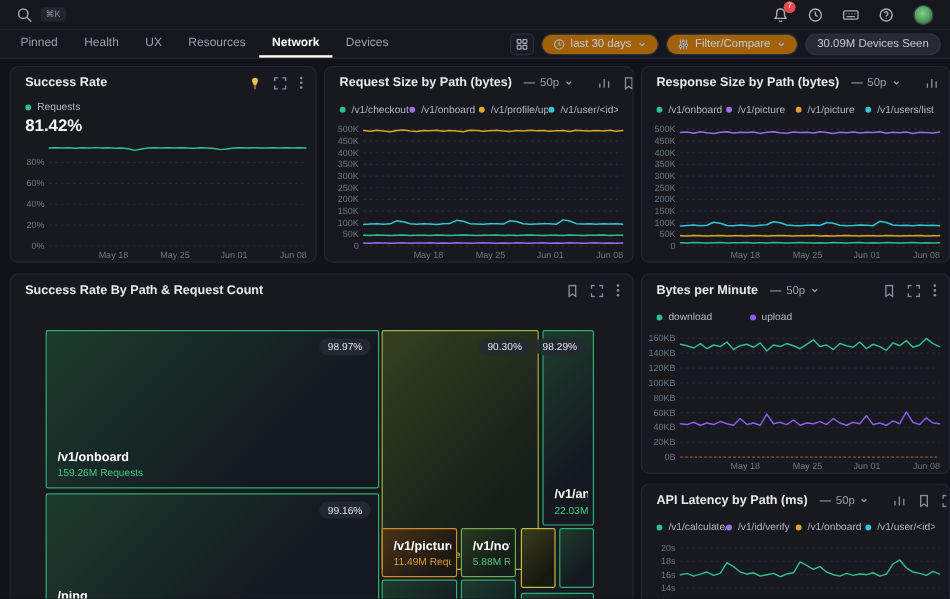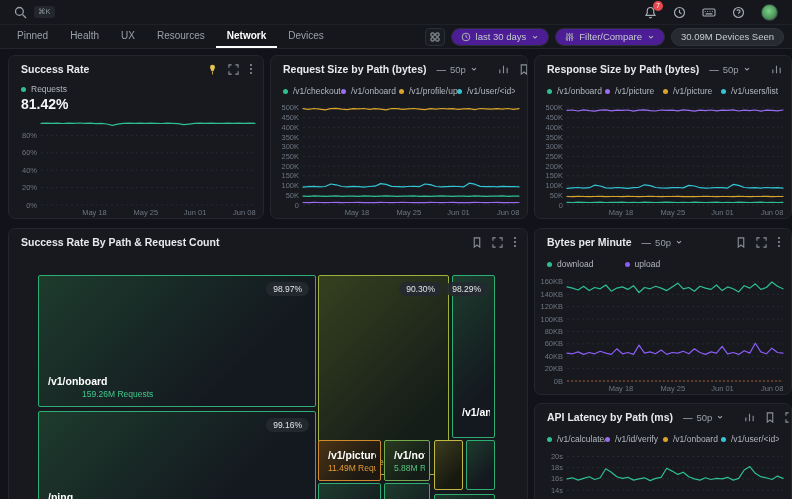--- a/index.html
+++ b/index.html
@@ -23,21 +23,21 @@
   .tabbar{height:24px;display:flex;align-items:stretch;justify-content:space-between;
           background:#15171c;border-bottom:1px solid #23262c;padding:0 8px 0 6px;}
   .tabs{display:flex;align-items:stretch;}
   .tab{display:flex;align-items:center;padding:0 11px;font-size:10px;color:#9aa0a8;
        cursor:pointer;border-bottom:2px solid transparent;}
   .tab.active{color:#ffffff;font-weight:700;border-bottom-color:#ffffff;}
   .bar-controls{display:flex;align-items:center;gap:6px;}
   .sq-btn{width:20px;height:18px;border:1px solid #2b2f36;border-radius:4px;background:#191c21;
           display:flex;align-items:center;justify-content:center;cursor:pointer;padding:0;}
   .pill{display:flex;align-items:center;gap:5px;height:18px;padding:0 9px;border-radius:10px;
-        background:#4c1d95;border:1px solid #2b2f36;color:#c6cbd1;font-size:9.5px;cursor:pointer;}
+        background:#a16207;border:1px solid #2b2f36;color:#c6cbd1;font-size:9.5px;cursor:pointer;}
   .pill.solid{background:#272b31;border-color:#30343b;}
   
   .card{position:absolute;background:#17191f;border:1px solid #23262d;border-radius:7px;
         display:flex;flex-direction:column;overflow:hidden;}
   #card-success{left:8px;top:55px;width:256px;height:164px;}
   #card-request{left:270px;top:55px;width:258px;height:164px;}
   #card-response{left:534px;top:55px;width:258px;height:164px;}
   #card-treemap{left:8px;top:228px;width:520px;height:300px;}
   #card-bytes{left:534px;top:228px;width:258px;height:167px;}
   #card-latency{left:534px;top:403px;width:258px;height:130px;}
@@ -60,21 +60,21 @@
   .treemap{position:absolute;left:29px;top:46px;width:457px;height:254px;}
   .tile{position:absolute;border-radius:2px;cursor:pointer;}
   .tone-green{border:1px solid #2fae74;background:linear-gradient(135deg,#1d3b2d 0%,#14191f 72%);}
   .tone-olive{border:1px solid #9db23c;background:linear-gradient(135deg,#36401f 0%,#151d19 75%);}
   .tone-orange{border:1px solid #cf8a2d;background:linear-gradient(135deg,#4a3315 0%,#1c1913 75%);}
   .tone-moss{border:1px solid #74a94e;background:linear-gradient(135deg,#283a20 0%,#141c17 75%);}
   .tone-amber{border:1px solid #c3b844;background:linear-gradient(135deg,#3c3c1e 0%,#17190f 75%);}
   .tile .label{position:absolute;left:9px;bottom:7px;right:4px;overflow:hidden;}
   .tile .name{font-size:10.5px;font-weight:700;color:#ffffff;white-space:nowrap;overflow:hidden;}
   .tile .sub{font-size:8.5px;margin-top:2px;white-space:nowrap;overflow:hidden;}
-  .tone-green .sub{color:#41c98e;margin-left:34px;}
+  .tone-green .sub{color:#41c98e;}
   .tone-olive .sub{color:#bccf4e;}
   .tone-orange .sub{color:#e09a36;}
   .tone-moss .sub{color:#55c47e;}
   .tile .rate-badge{position:absolute;top:6px;right:6px;background:rgba(36,41,48,.92);
         border-radius:9px;padding:2px 7px;font-size:8.5px;color:#e2e5e9;}
   svg{display:block;}
 </style>
 </head>
 <body>
 

